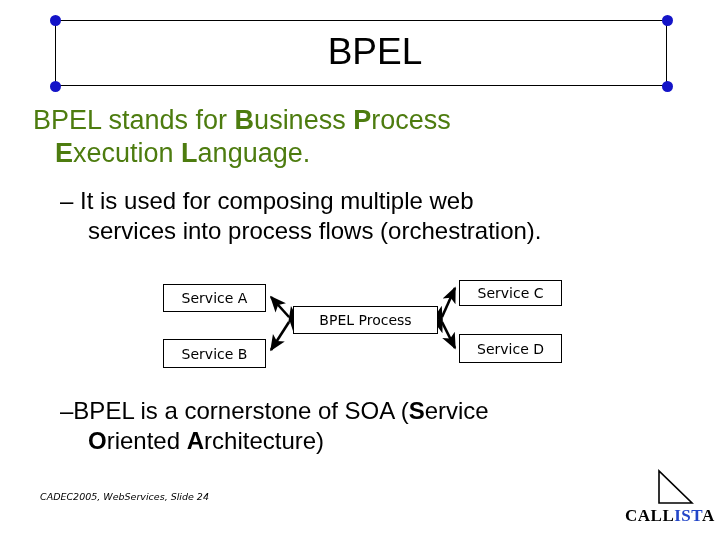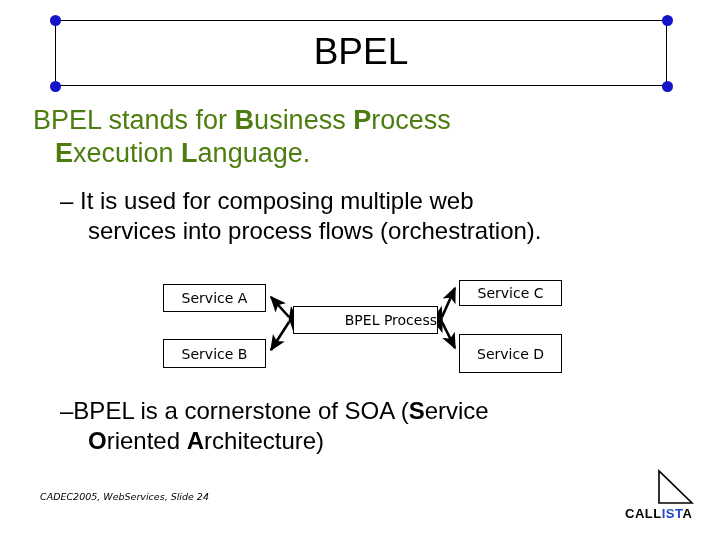--- a/index.html
+++ b/index.html
@@ -32,20 +32,21 @@
     left: 55px;
     top: 29px;
     width: 612px;
     text-align: center;
     font-size: 37px;
     line-height: 46px;
     font-weight: normal;
     letter-spacing: 0px;
     color: #000000;
     white-space: nowrap;
+    padding-left: 14px;
   }
   .sel-handle {
     position: absolute;
     width: 11px;
     height: 11px;
     background: #1414c8;
     border-radius: 50%;
     margin-left: -5.5px;
     margin-top: -5.5px;
   }
@@ -91,23 +92,23 @@
     display: flex;
     align-items: center;
     justify-content: center;
     font-family: "DejaVu Sans", sans-serif;
     font-size: 14px;
     color: #000000;
     white-space: nowrap;
   }
   #box-a { left: 163px; top: 284px; width: 103px; height: 28px; }
   #box-b { left: 163px; top: 339px; width: 103px; height: 29px; }
-  #box-p { left: 293px; top: 306px; width: 145px; height: 28px; justify-content: flex-end; }
+  #box-p { left: 293px; top: 306px; width: 145px; height: 28px; }
   #box-c { left: 459px; top: 280px; width: 103px; height: 26px; }
-  #box-d { left: 459px; top: 334px; width: 103px; height: 39px; }
+  #box-d { left: 459px; top: 334px; width: 103px; height: 29px; }
 
   
   #footer {
     position: absolute;
     left: 40px;
     top: 491px;
     font-family: "DejaVu Sans", sans-serif;
     font-size: 9.5px;
     line-height: 12px;
     color: #000000;
@@ -120,22 +121,22 @@
     position: absolute;
     left: 625px;
     top: 468px;
     width: 92px;
     height: 62px;
   }
   #logo-text {
     position: absolute;
     left: 0px;
     top: 38px;
-    font-family: Liberation Sans, sans-serif;
-    font-size: 13px;
+    font-family: Liberation Serif, serif;
+    font-size: 17px;
     font-weight: bold;
     letter-spacing: 0.5px;
     color: #000000;
     white-space: nowrap;
   }
   #logo-text .blue { color: #2346c8; }
 </style>
 </head>
 <body>
 

